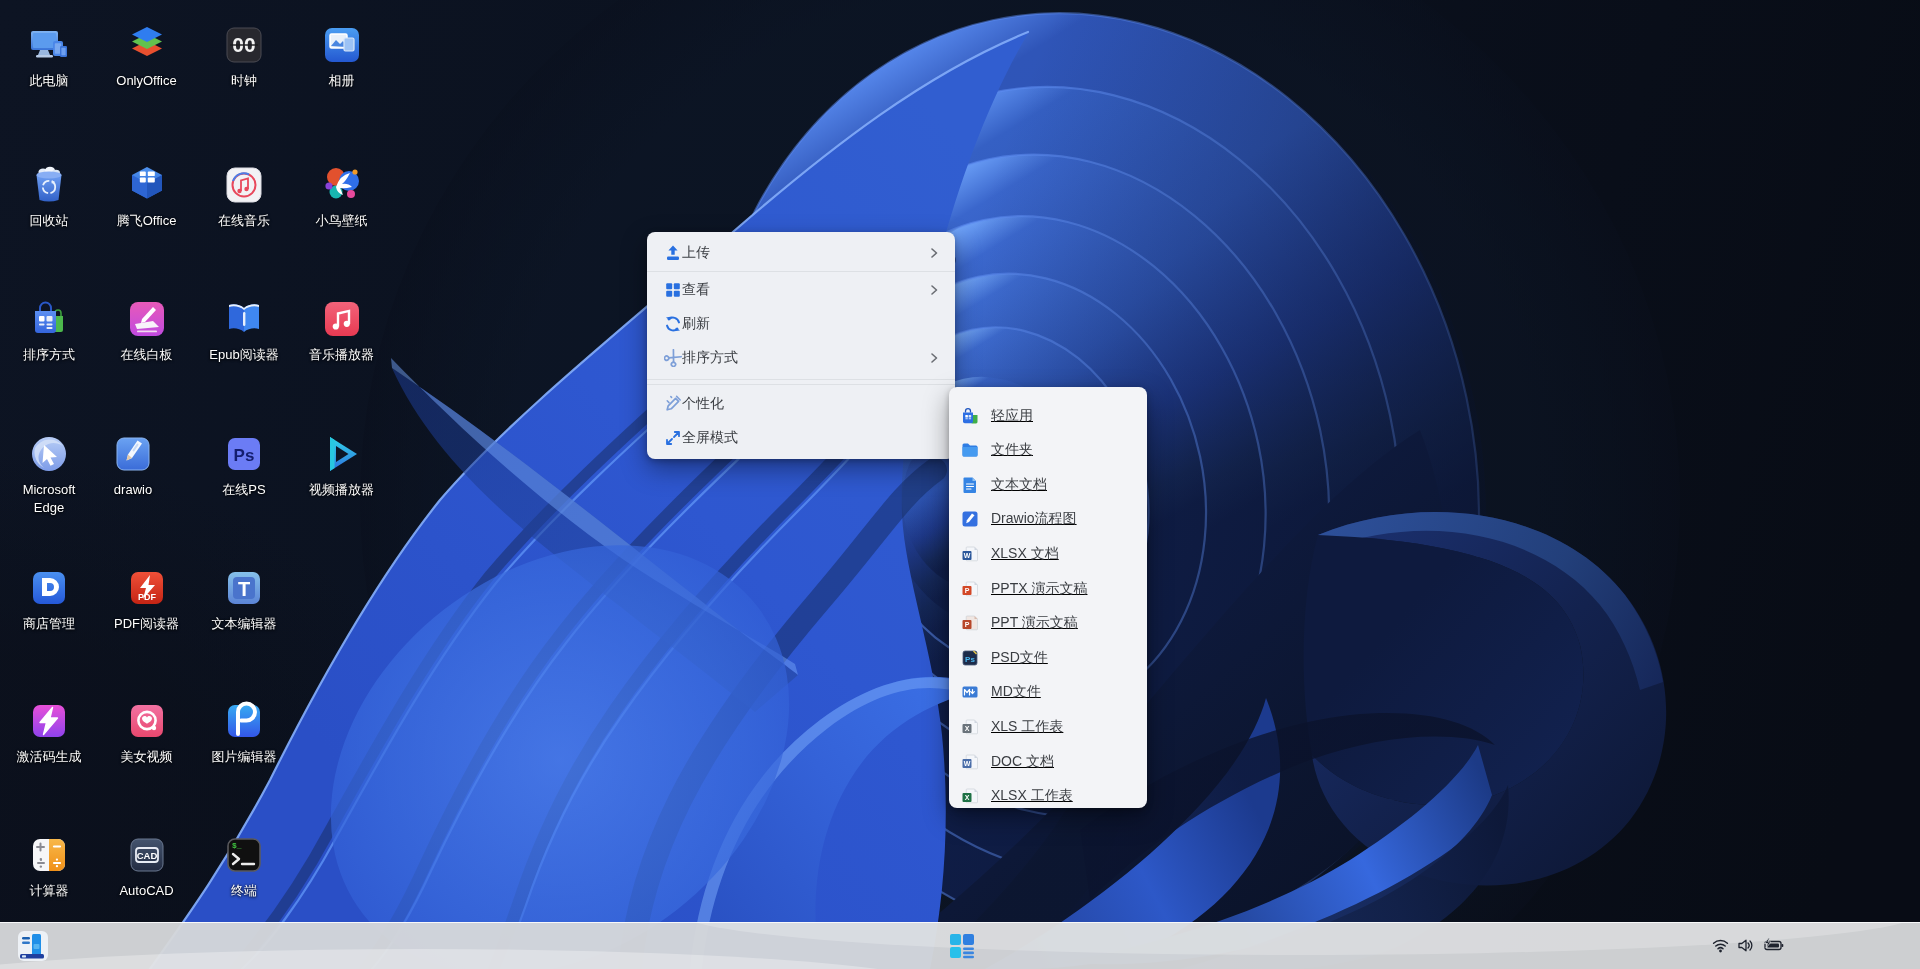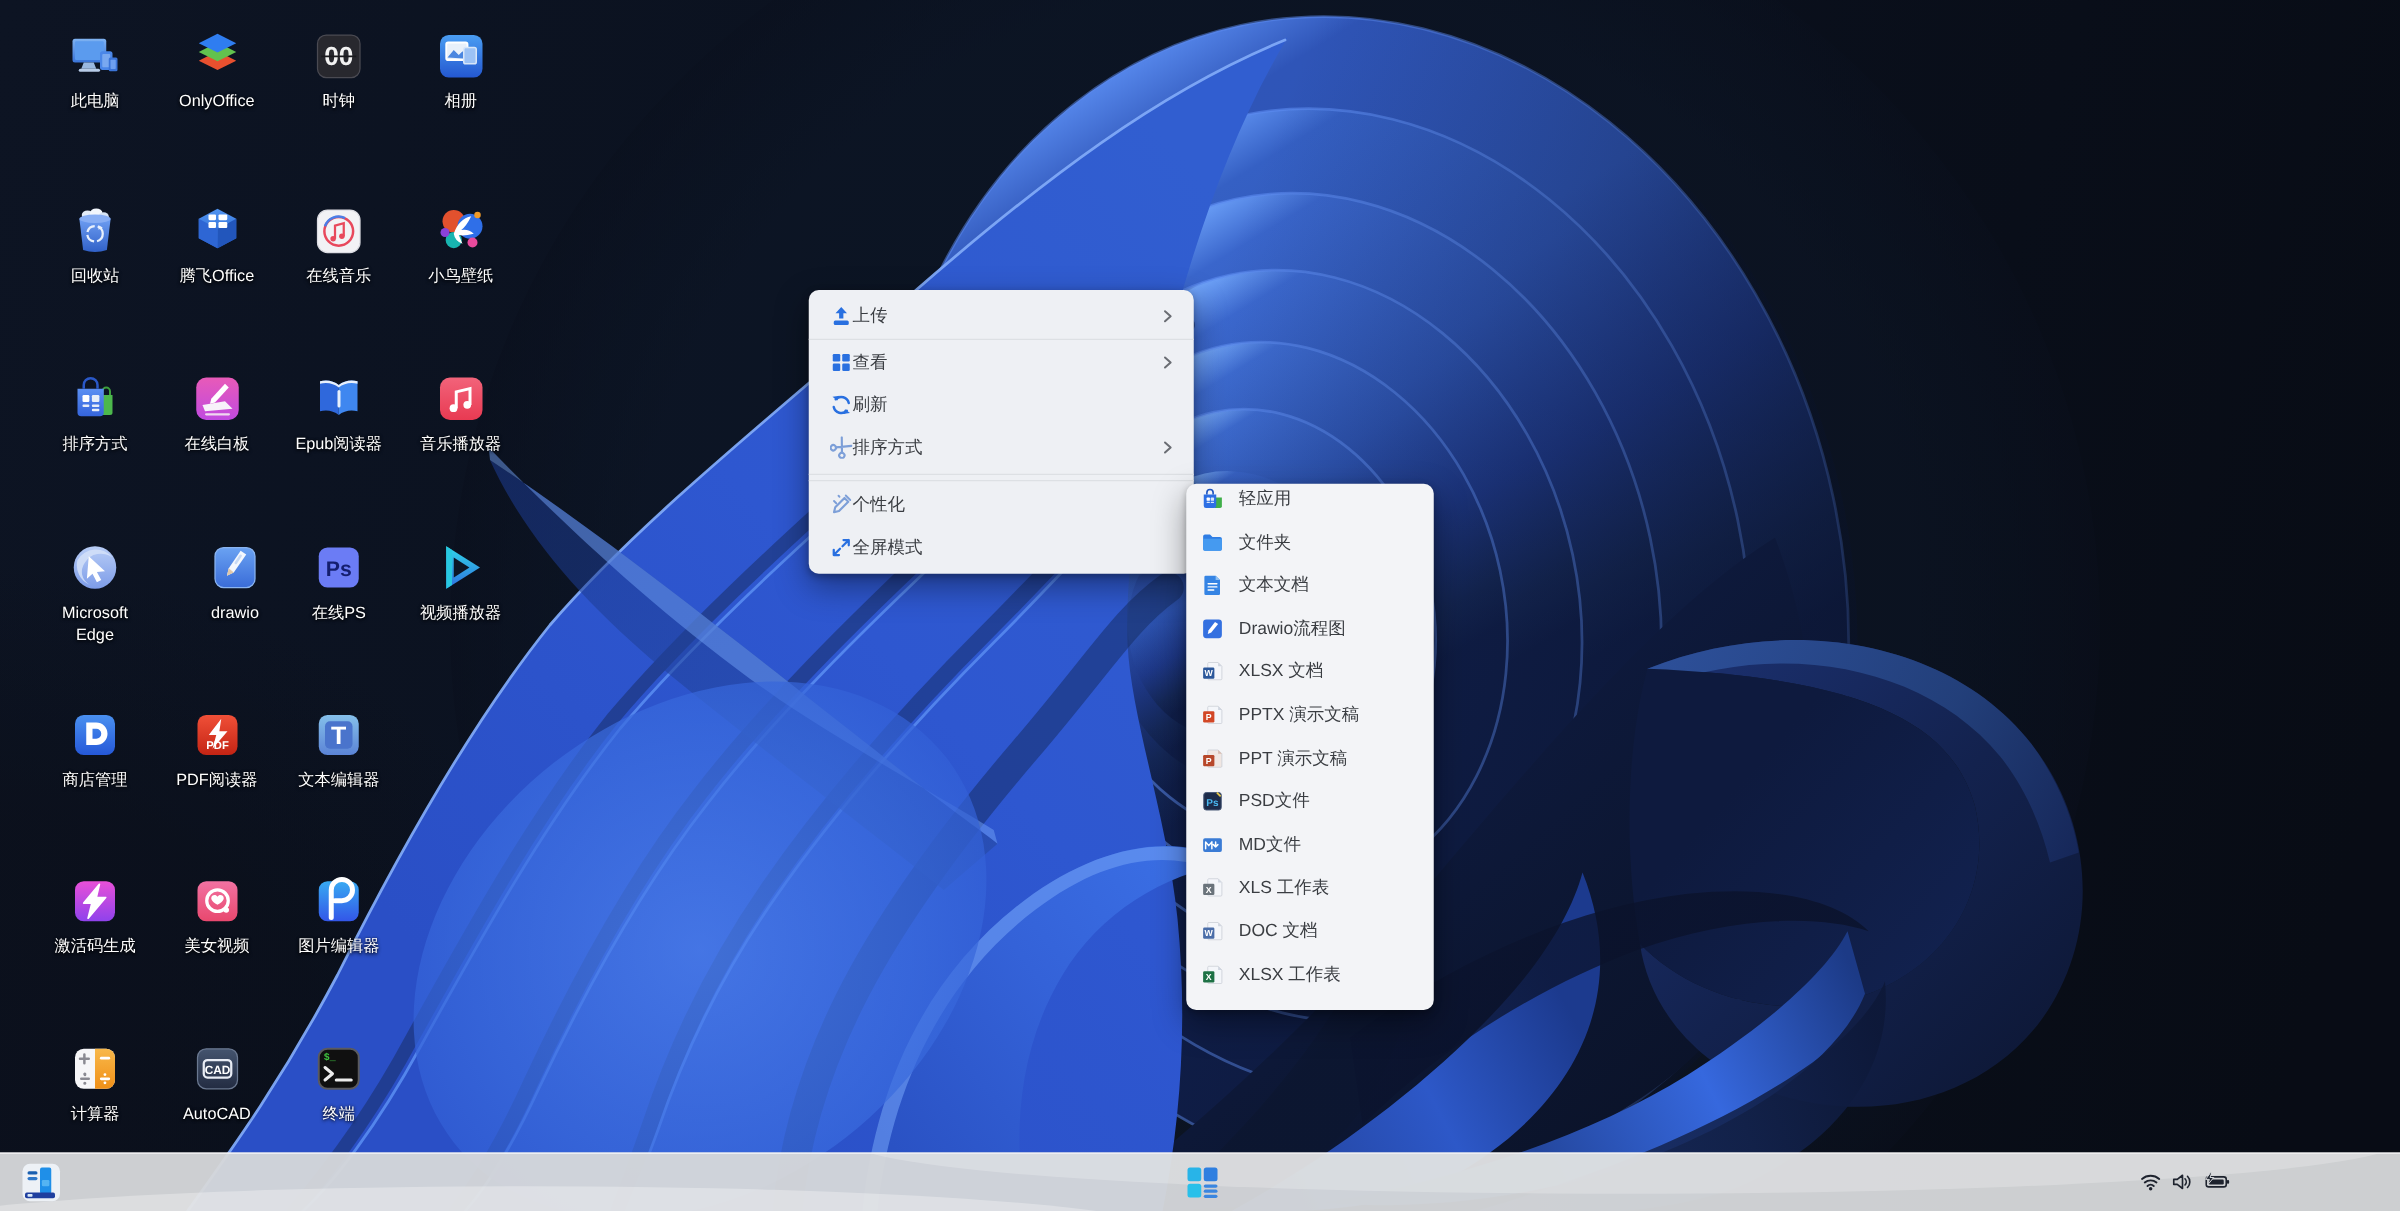--- a/index.html
+++ b/index.html
@@ -1,29 +1,29 @@
 <!DOCTYPE html>
 <html><head><meta charset="utf-8"><style>
 html,body{margin:0;padding:0;width:1920px;height:969px;overflow:hidden;background:#0a0f1c;font-family:"Liberation Sans",sans-serif;}
 #stage{position:relative;width:1920px;height:969px;overflow:hidden;}
 #wall{position:absolute;left:0;top:0;}
-.ic{position:absolute;width:96px;display:flex;flex-direction:column;align-items:center;margin-left:27px;}
+.ic{position:absolute;width:96px;display:flex;flex-direction:column;align-items:center;}
 .ic svg{display:block;}
 .ic .lb{margin-top:7px;font-size:13px;line-height:18px;color:#fff;text-align:center;text-shadow:0 1px 3px rgba(0,0,0,.9),0 0 2px rgba(0,0,0,.7);}
 #menu{position:absolute;left:647px;top:232px;width:308px;background:#eef0f4;border-radius:8px;box-shadow:0 10px 26px rgba(0,0,0,.38),0 2px 6px rgba(0,0,0,.25);padding:4px 0;box-sizing:border-box;}
 .mrow{height:34px;display:flex;align-items:center;padding:0 14px 0 17px;}
 .mrow.hl{background:#d7dade;}
 .mrow .mi{flex:0 0 18px;}
 .mrow .mt{font-size:14px;color:#3a3d42;flex:1;}
 .mrow .ch{flex:0 0 auto;}
 .msep{height:1px;background:#dde0e4;margin:1px 0;}
 .msep2{height:1px;background:#dde0e4;margin:4px 0;}
 .msep3{height:1px;background:#dde0e4;margin:2px 0;}
 #submenu{position:absolute;left:949px;top:387px;width:198px;background:#f3f4f7;border-radius:8px;box-shadow:0 10px 26px rgba(0,0,0,.38),0 2px 6px rgba(0,0,0,.25);padding:3px 0;box-sizing:border-box;}
-.srow{height:34.6px;display:flex;align-items:flex-start;padding:0 10px 0 12px;}
+.srow{height:34.6px;display:flex;align-items:flex-end;padding:0 10px 0 12px;text-decoration:underline;}
 .srow .mi{flex:0 0 18px;}
 .srow .mt{margin-left:12px;font-size:14px;color:#3a3d42;}
 #taskbar{position:absolute;left:0;top:922px;width:1920px;height:47px;background:rgba(213,215,218,.96);border-top:1px solid rgba(252,252,253,.9);}
 #tb-left{position:absolute;left:15px;top:5px;}
 #tb-center{position:absolute;left:948px;top:9px;}
 #tb-tray{position:absolute;left:1712px;top:14px;display:flex;gap:8px;align-items:center;}
 </style></head>
 <body>
 <div id="stage">
 <svg id="wall" width="1920" height="969" viewBox="0 0 1920 969">
@@ -441,21 +441,21 @@
         <div class="lb">音乐播放器</div>
       </div>
 <div class="ic" style="left:1px;top:434px">
         <svg width="40" height="40" viewBox="0 0 40 40">
           <circle cx="20" cy="20" r="17" fill="url(#gedge)"></circle>
           <path d="M6 14 A17 17 0 0 1 34 12 A14 12 0 0 0 12 16 A12 12 0 0 0 16 34 A17 17 0 0 1 6 14 Z" fill="#d4e0f8" opacity="0.85"></path>
           <path d="M15 11 L28 23 L21.5 23.5 L25 30 L21.5 31.8 L18 25 L13.5 29 Z" fill="#fff"></path>
         </svg>
         <div class="lb">Microsoft<br>Edge</div>
       </div>
-<div class="ic" style="left:113px;top:434px">
+<div class="ic" style="left:85px;top:434px">
         <svg width="40" height="40" viewBox="0 0 40 40">
           <rect x="4" y="4" width="32" height="32" rx="7" fill="url(#gdraw)" stroke="#8ab4f0" stroke-width="1"></rect>
           <path d="M24.5 6.5 l4.5 3 L19 24 l-5.5 2.5 l1.5 -6 Z" fill="#f4f8fe"></path>
           <path d="M15 20.5 l4 3.5 l-5.5 2.5 Z" fill="#e2c8a8"></path>
           <rect x="18.2" y="13.2" width="9" height="2" rx="1" transform="rotate(-56 22 14)" fill="#c8daf5"></rect>
         </svg>
         <div class="lb">drawio</div>
       </div>
 <div class="ic" style="left:196px;top:434px">
         <svg width="40" height="40" viewBox="0 0 40 40">

